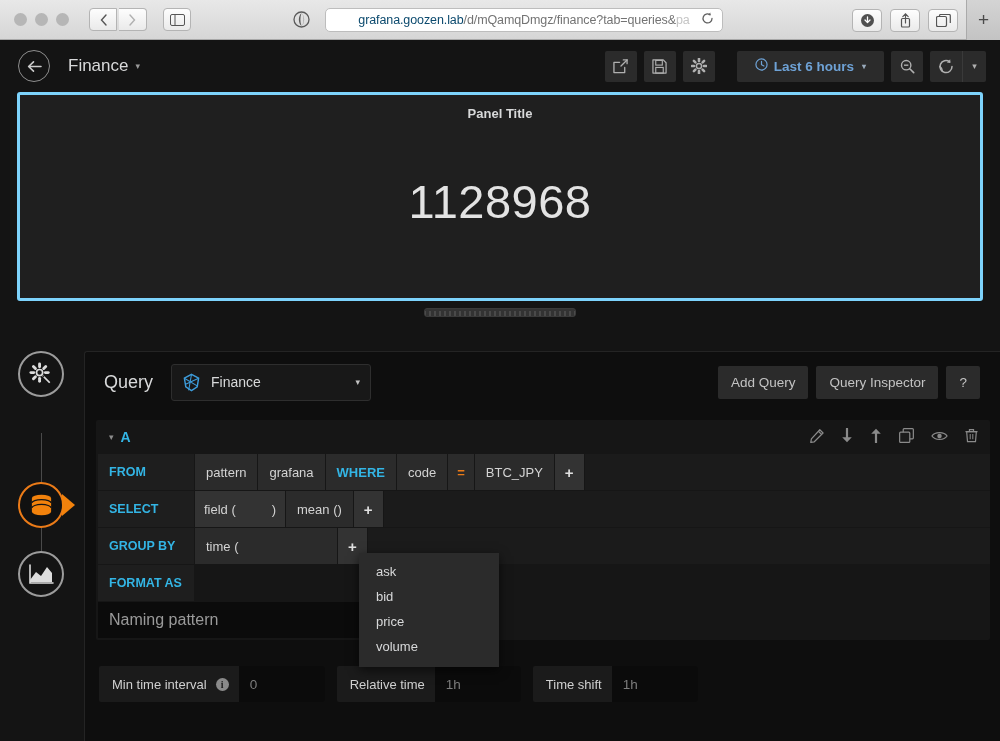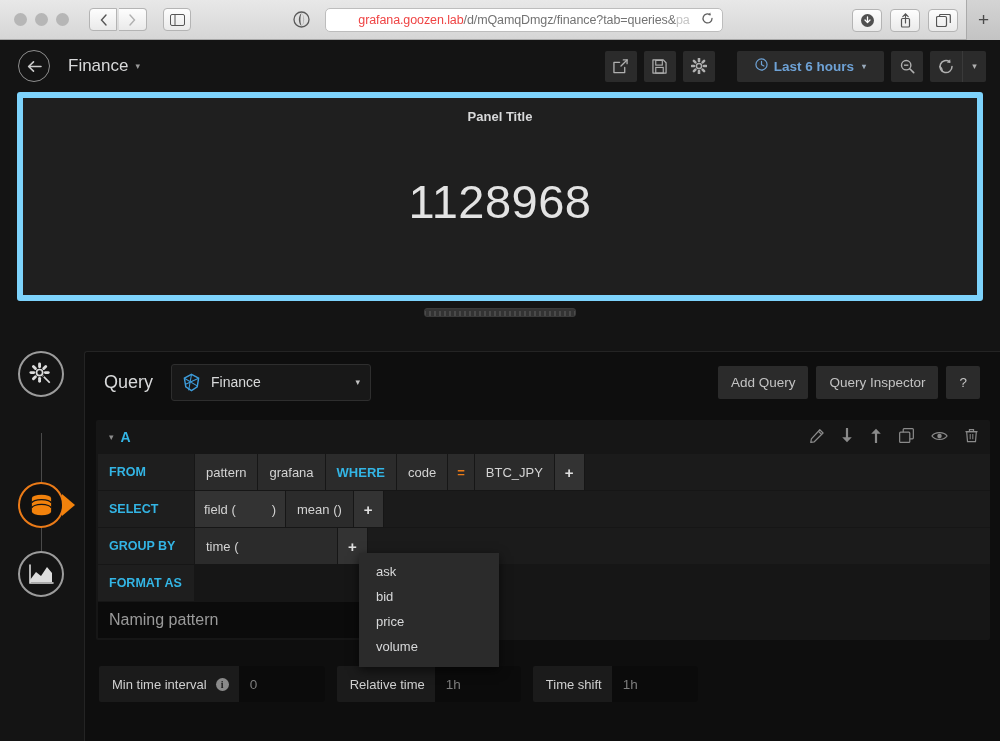--- a/index.html
+++ b/index.html
@@ -41,21 +41,21 @@
     border: 1px solid #bdbdbd; border-radius: 5px;
     display: flex; align-items: center; justify-content: center;
     position: relative;
     overflow: hidden;
   }
   .url-text {
     font-size: 12.5px; color: #1a1a1a;
     white-space: nowrap;
     letter-spacing: -0.1px;
   }
-  .url-host { color: #ef4444; }
+  .url-host { color: #0c4a6e; }
   .url-path { color: #737373; }
   .url-fade { color: #c5c5c5; }
   .reload-icon {
     position: absolute; right: 8px; top: 50%; transform: translateY(-50%);
     font-size: 13px; color: #5f5f5f;
   }
 
   .right-chrome { position: absolute; right: 0; top: 0; height: 40px; display: flex; align-items: center; }
   .right-chrome .chrome-btn { width: 30px; height: 23px; margin-right: 8px; }
   .newtab-btn {
@@ -107,21 +107,21 @@
   .timepicker .clock { margin-right: 6px; font-size: 12px; }
   .timepicker .tcaret { margin-left: 8px; font-size: 8px; color: #9ab; }
   .refresh-group { display: flex; margin-left: 7px; }
   .refresh-group .nav-btn { margin-left: 0; border-radius: 2px 0 0 2px; }
   .refresh-group .nav-btn + .nav-btn { border-radius: 0 2px 2px 0; border-left: 1px solid #3a3a3a; min-width: 24px; }
 
   
   .panel-wrap { padding: 0 17px; }
   .panel {
     height: 209px; background: #1f1f1f;
-    border: 6px solid #7dd3fc; border-radius: 3px;
+    border: 3px solid #7dd3fc; border-radius: 3px;
     position: relative;
   }
   .panel-title {
     text-align: center; padding-top: 11px;
     font-size: 13px; font-weight: bold; color: #d8d9da;
   }
   .singlestat {
     position: absolute; top: 50%; left: 0; right: 0;
     transform: translateY(-42%);
     text-align: center;

